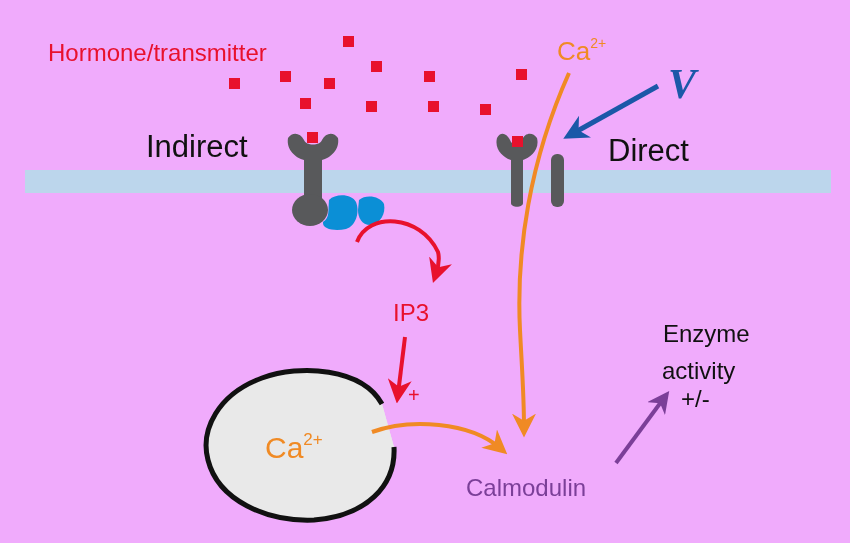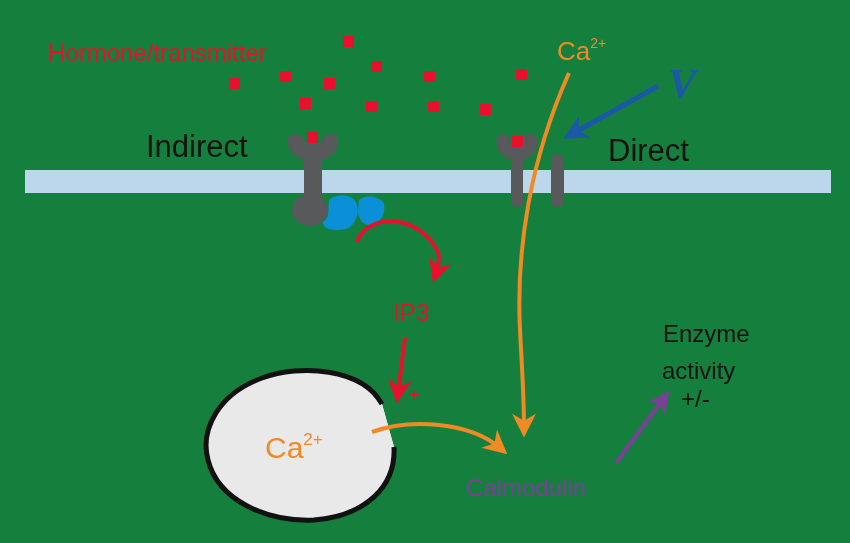--- a/index.html
+++ b/index.html
@@ -1,16 +1,16 @@
 <!DOCTYPE html>
 <html><head>
 <meta charset="utf-8">
 <style>
   html, body { margin:0; padding:0; background:#ffffff; }
-  #canvas { position:relative; width:850px; height:543px; overflow:hidden; background:#15803d; }
+  #canvas { position:relative; width:850px; height:543px; overflow:hidden; background:#f0abfc; }
   svg { position:absolute; left:0; top:0; }
   .lbl { font-family:"Liberation Sans", sans-serif; }
   .italic-v { font-family:"Liberation Serif", serif; font-style:italic; font-weight:bold; }
 </style>
 </head>
 <body>
 
 <div id="canvas">
 <svg width="850" height="543" viewBox="0 0 850 543">
   <defs>

